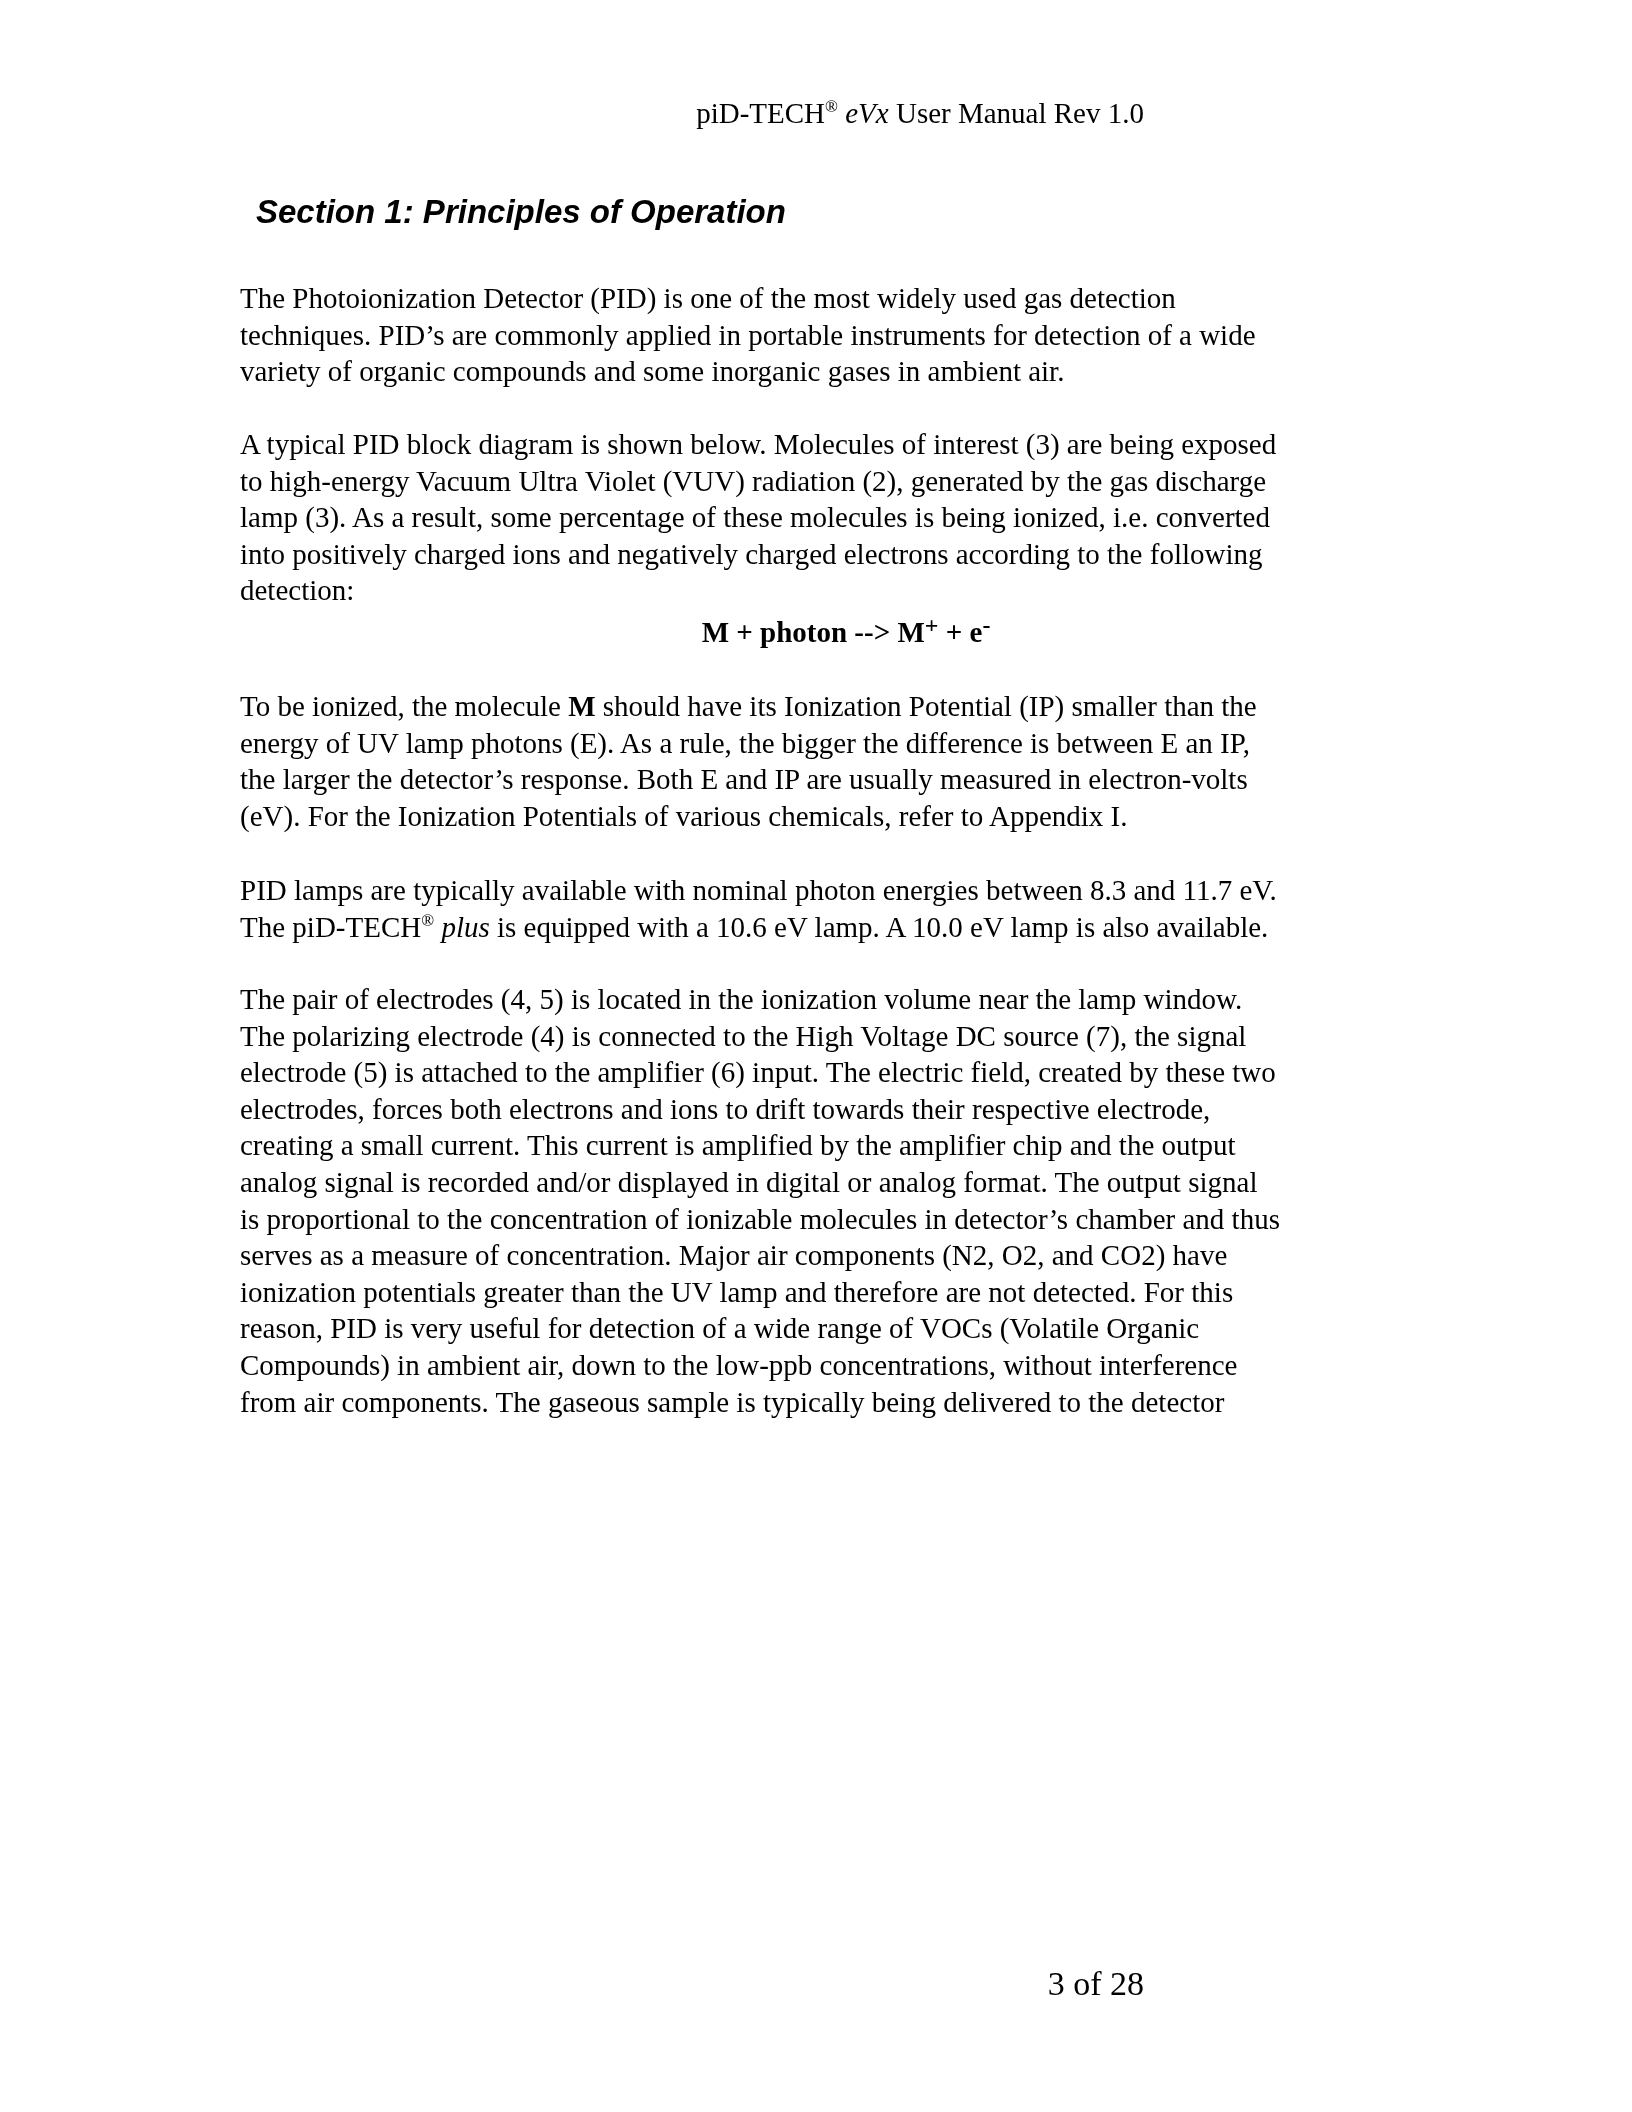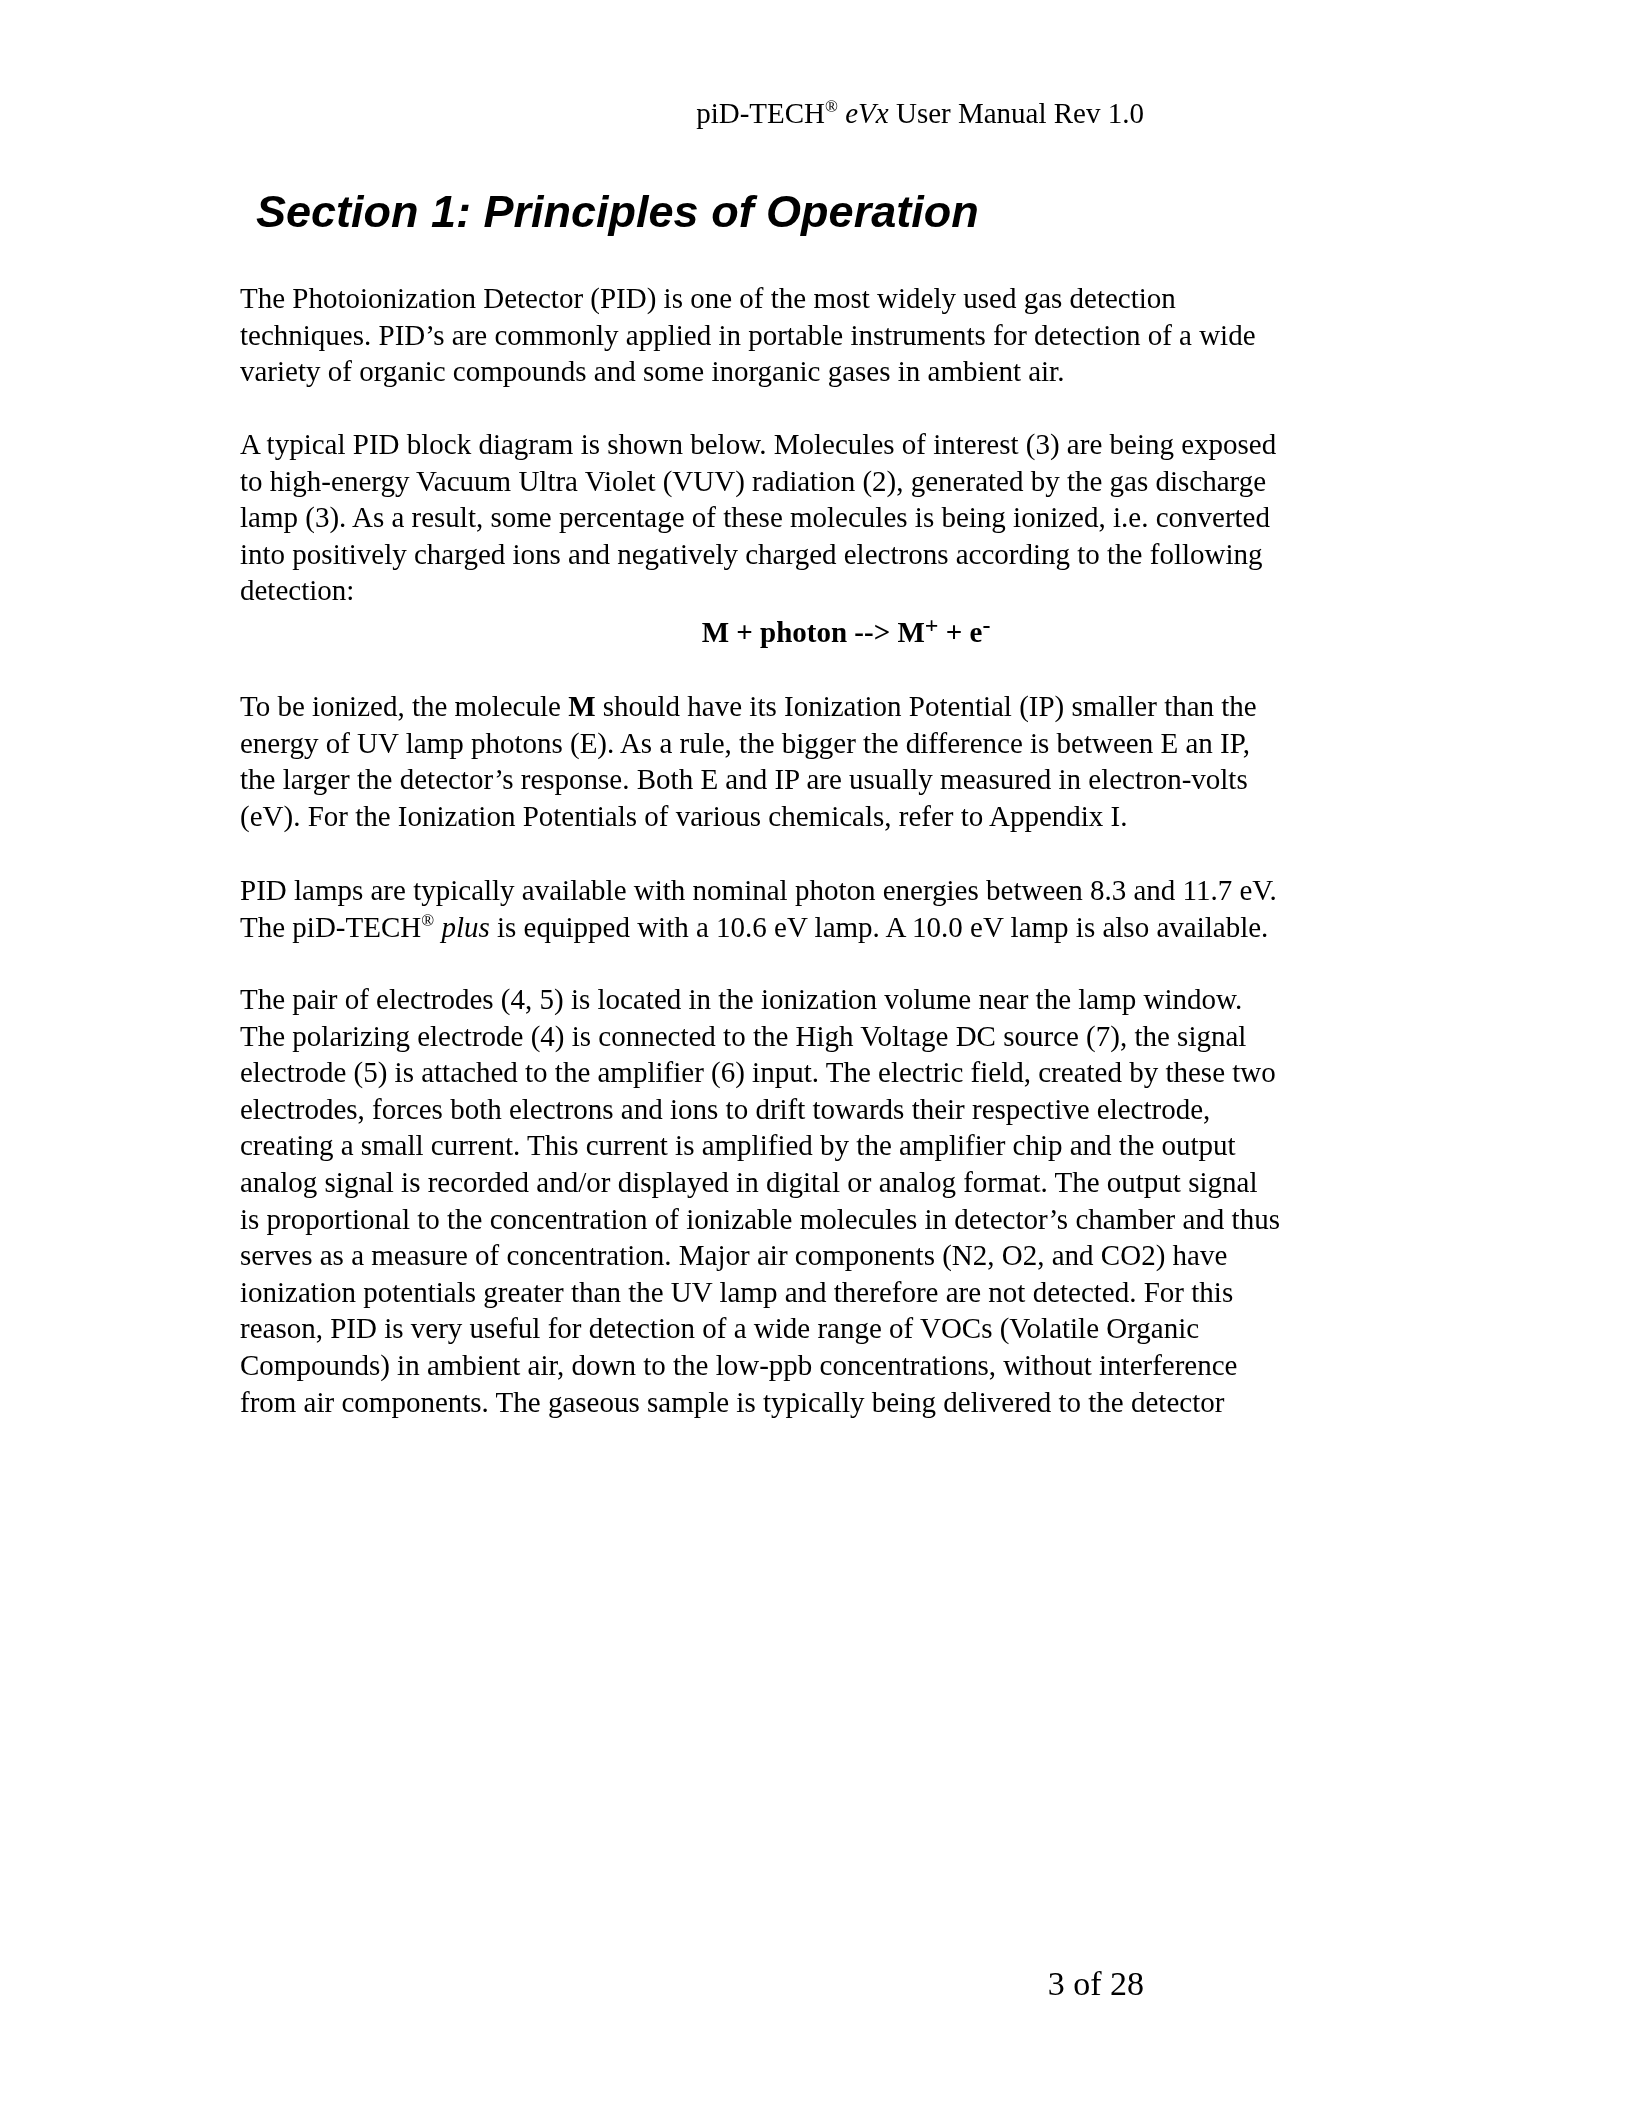--- a/index.html
+++ b/index.html
@@ -7,21 +7,21 @@
   .page { position: absolute; left: 0; top: 0; width: 1380px; height: 2112px; background: #fff; margin-left: 16px; }
   .serif { font-family: "Liberation Serif", "DejaVu Serif", serif; }
   .header {
     position: absolute; top: 96px; right: 252px;
     font-size: 29px; line-height: 34px; white-space: nowrap;
   }
   .header sup { font-size: 17px; vertical-align: 11px; line-height: 0; }
   .section-title {
     position: absolute; left: 240px; top: 190px;
     font-family: "Liberation Sans", "DejaVu Sans", sans-serif;
-    font-weight: bold; font-style: italic; font-size: 45px; line-height: 44px;
+    font-weight: bold; font-style: italic; font-size: 33px; line-height: 44px;
     margin: 0; white-space: nowrap;
   }
   .body-text {
     position: absolute; left: 224px; width: 1145px;
     font-size: 29px; line-height: 36.6px; margin: 0;
     font-family: "Liberation Serif", "DejaVu Serif", serif;
   }
   .equation {
     position: absolute; left: 0; width: 1632px; text-align: center;
     top: 614px; font-size: 29px; line-height: 36px; font-weight: bold;

